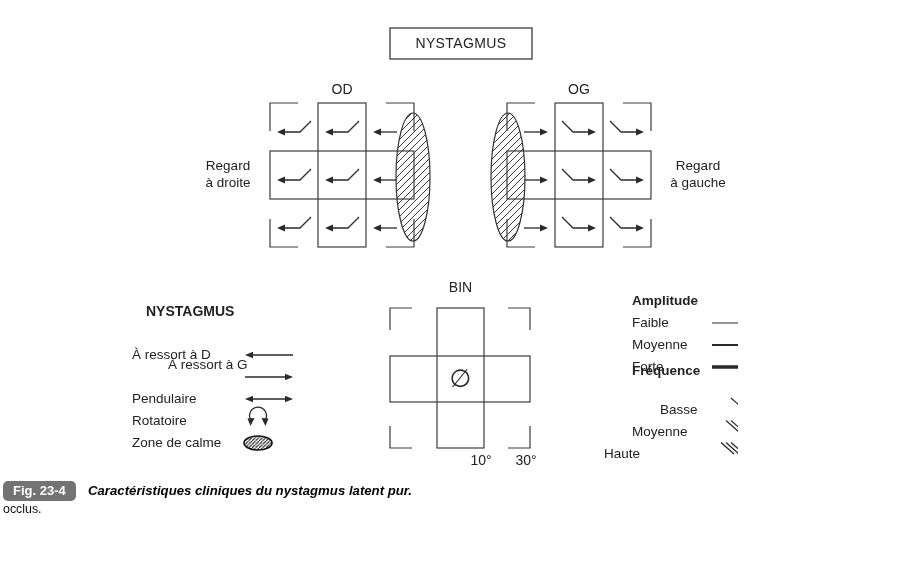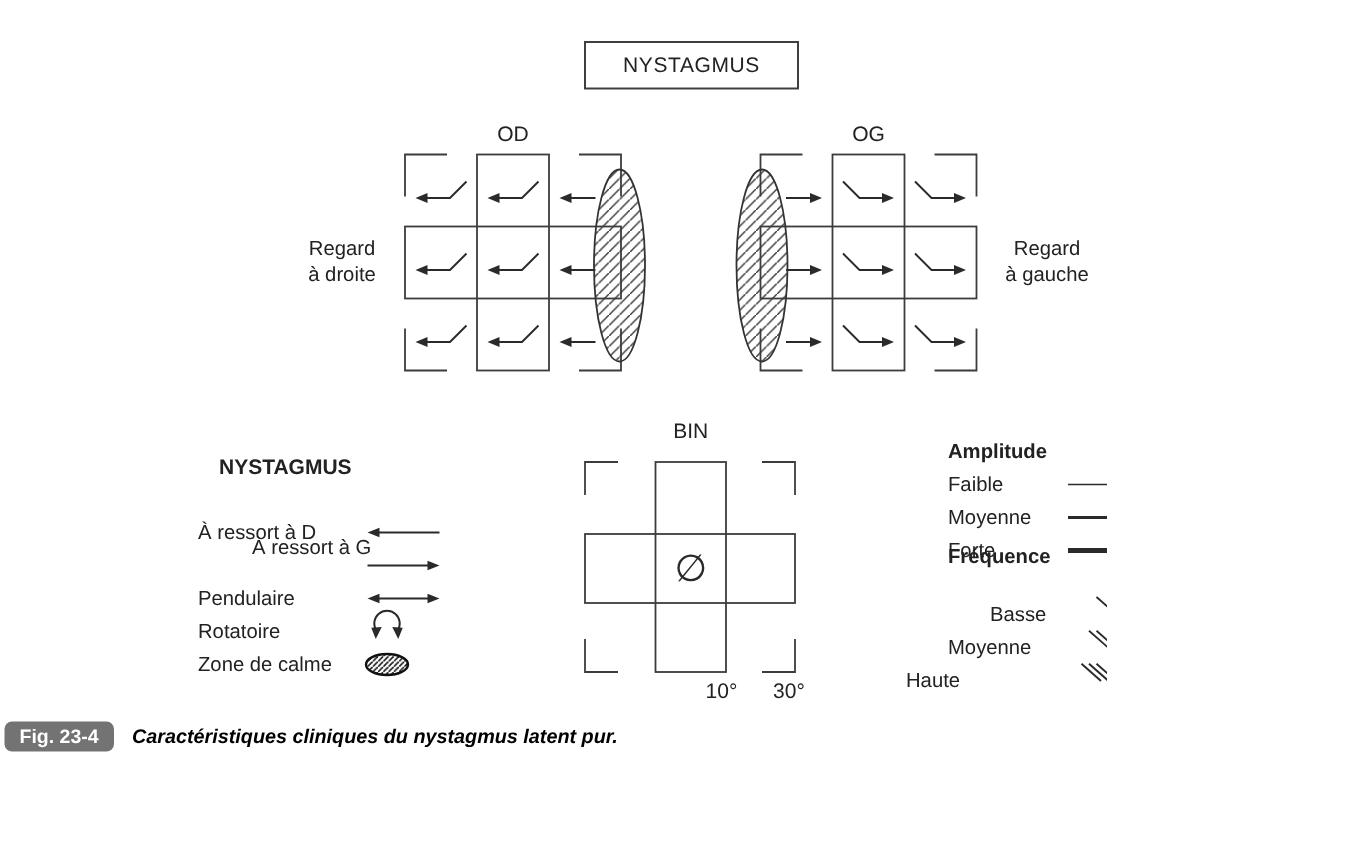--- a/index.html
+++ b/index.html
@@ -195,16 +195,17 @@
   <div class="lbl leg-item" style="left:632px;top:359px;">Forte</div>
   <div class="lbl leg-title" style="left:632px;top:363px;font-size:13.5px;">Fréquence</div>
   <div class="lbl leg-item" style="left:660px;top:402px;">Basse</div>
   <div class="lbl leg-item" style="left:632px;top:424px;">Moyenne</div>
   <div class="lbl leg-item" style="left:604px;top:446px;">Haute</div>
 
   <div class="caption">
     <span class="badge">Fig. 23-4</span>
     <span class="cap-title">Caractéristiques cliniques du nystagmus latent pur.</span>
     <div class="cap-body">
+      <div>occlus.</div>
     </div>
   </div>
 
 </div>
 
 </body></html>

